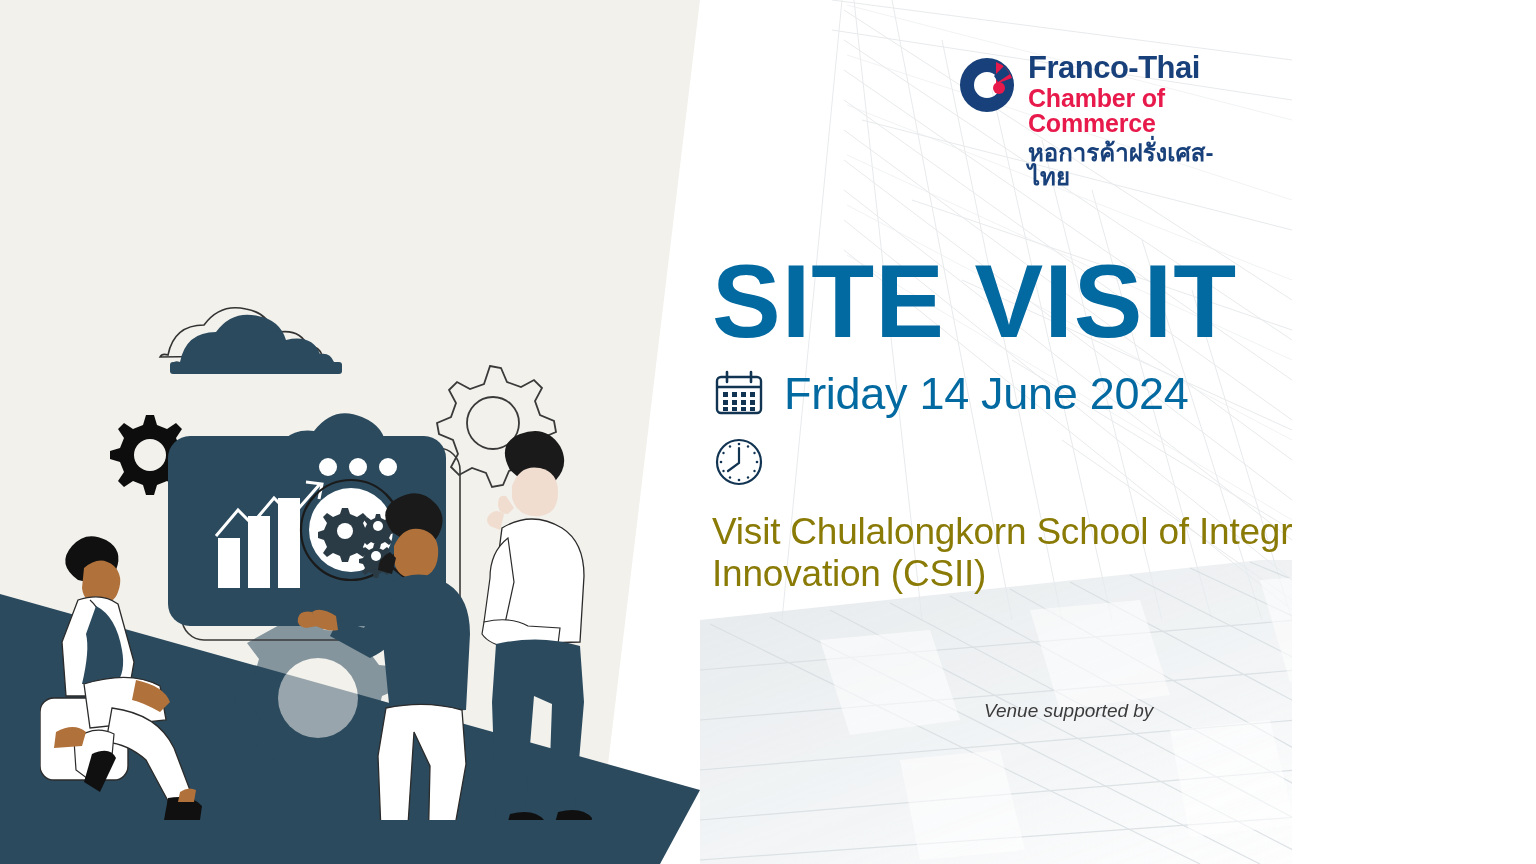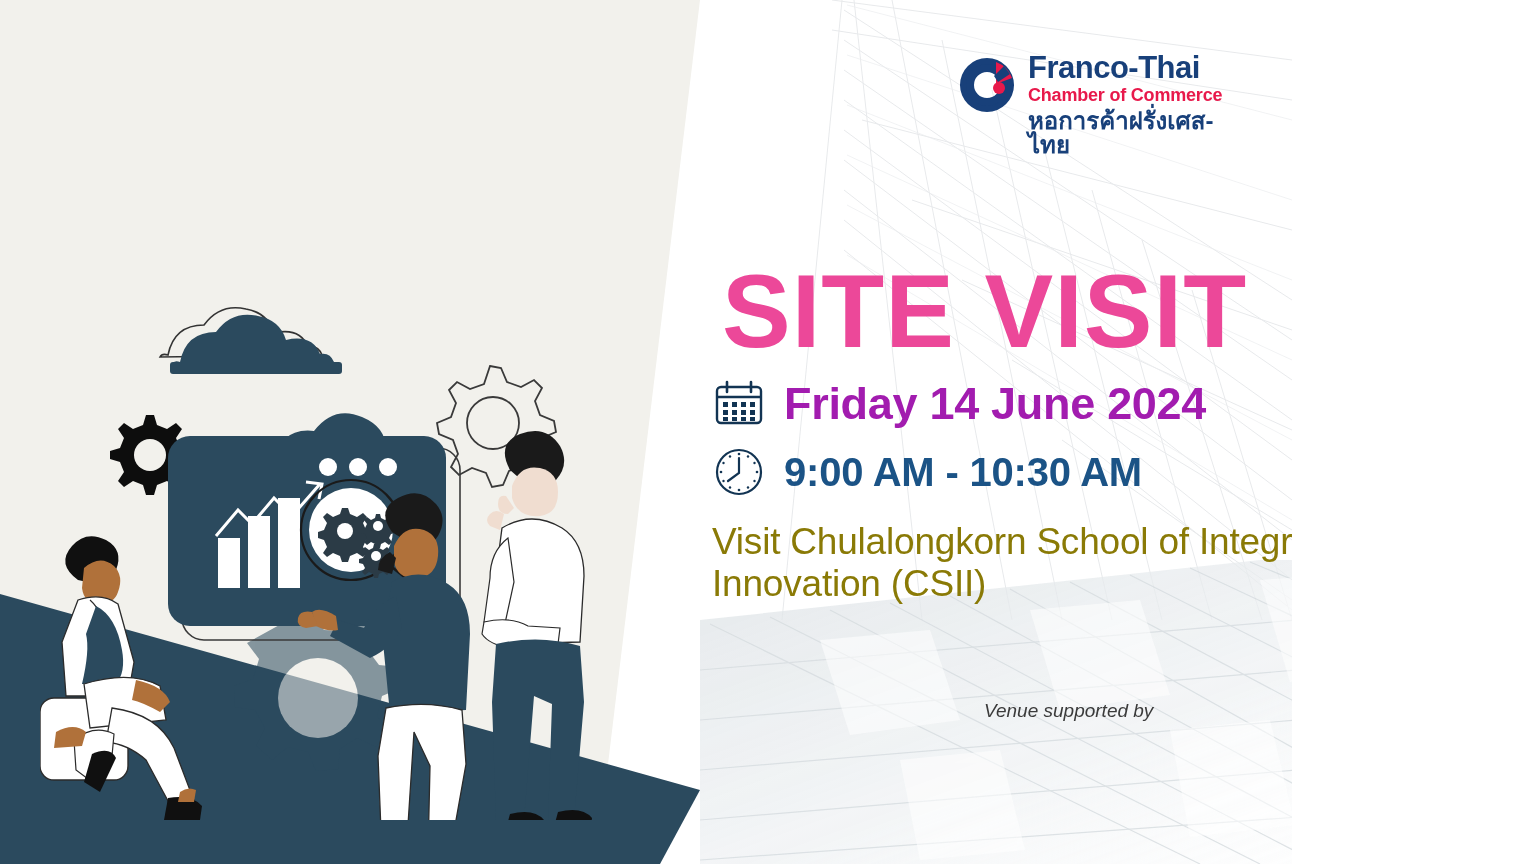--- a/index.html
+++ b/index.html
@@ -28,36 +28,36 @@
   .glass{position:absolute;left:700px;top:560px;width:836px;height:304px;opacity:.85;pointer-events:none;}
 
   
   .illus{position:absolute;left:40px;top:300px;width:600px;height:520px;}
 
   
   .ftcc{position:absolute;right:66px;top:52px;width:270px;height:100px;display:flex;align-items:flex-start;gap:10px;}
   .ftcc-mark{width:62px;height:62px;flex:0 0 62px;margin-top:2px;}
   .ftcc-txt{display:flex;flex-direction:column;line-height:1;}
   .ftcc-l1{font-size:31px;font-weight:bold;color:#18407a;letter-spacing:-0.5px;}
-  .ftcc-l2{font-size:18px;font-weight:bold;color:#e8194b;margin-top:3px;letter-spacing:-0.2px;}
+  .ftcc-l2{font-size:25px;font-weight:bold;color:#e8194b;margin-top:3px;letter-spacing:-0.2px;}
   .ftcc-l3{font-size:24px;font-weight:bold;color:#18407a;margin-top:5px;align-self:flex-end;}
 
   
   .content{position:absolute;left:712px;top:250px;width:790px;}
   .title{
-    font-size:103px;font-weight:bold;color:#ec4899;letter-spacing:1px;
-    line-height:1;margin:10px;
+    font-size:103px;font-weight:bold;color:#0369a1;letter-spacing:1px;
+    line-height:1;margin:0;
   }
   .subtitle{
     font-size:24.5px;font-weight:bold;font-style:italic;color:#1b5a8f;
     letter-spacing:.3px;margin:22px 0 0 0;
   }
   .row{display:flex;align-items:center;gap:18px;margin-top:14px;}
   .row .ico{width:54px;height:54px;flex:0 0 54px;}
-  .date-txt{font-size:45px;font-weight:bold;color:#a21caf;letter-spacing:-0.3px;}
+  .date-txt{font-size:45px;font-weight:normal;color:#0369a1;letter-spacing:-0.3px;}
   .time-txt{font-size:40px;font-weight:bold;color:#1b5386;letter-spacing:-0.2px;}
   .venue{
     font-size:37px;font-weight:normal;color:#8a7a06;margin-top:22px;letter-spacing:-0.2px;
   }
 
   
   .sponsor{position:absolute;left:984px;top:700px;width:470px;height:110px;display:flex;gap:84px;}
   .sponsor-label{font-size:19px;font-style:italic;color:#3b3b3b;white-space:nowrap;}
   .csii{width:212px;height:96px;background:#8a7c06;position:relative;flex:0 0 212px;}
   .csii-inner{position:absolute;inset:0;}
@@ -306,21 +306,20 @@
             <circle cx="42.5" cy="36" r="1.2"></circle>
             <circle cx="36" cy="42.5" r="1.2"></circle>
           <circle cx="27" cy="45" r="1.3"></circle>
             <circle cx="18" cy="42.5" r="1.2"></circle>
             <circle cx="11.5" cy="36" r="1.2"></circle>
           <circle cx="9" cy="27" r="1.3"></circle>
             <circle cx="11.5" cy="18" r="1.2"></circle>
             <circle cx="18" cy="11.5" r="1.2"></circle>
         </g>
       </svg>
-      <span class="time-txt">9:00 AM - 10:30 AM</span>
     </div>
 
     <div class="venue">Visit Chulalongkorn School of Integrated Innovation (CSII)</div>
   </div>
 
   <div class="sponsor">
     <span class="sponsor-label">Venue supported by</span>
   </div>
 
 </div>

